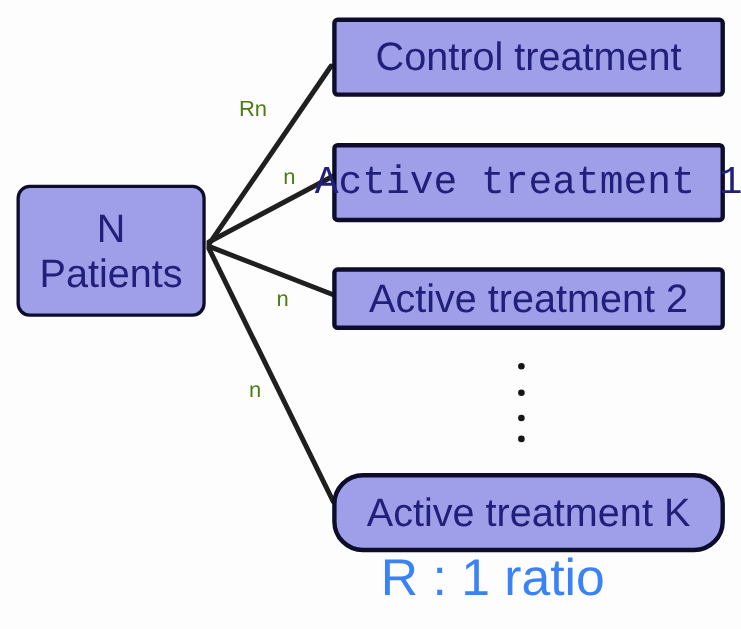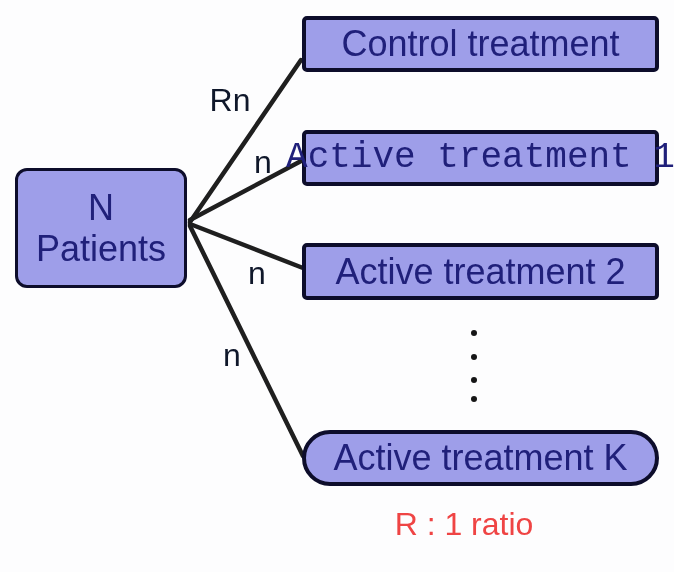--- a/index.html
+++ b/index.html
@@ -37,31 +37,31 @@
   .node.root{
     left:15px;top:168px;
     width:172px;height:120px;
     border-width:3px;
     border-radius:12px;
     flex-direction:column;
   }
   .node.branch{
     left:302px;
     width:357px;
-    height:56px;
+    height:72px;
   }
   .node.branch.b0{top:16px;}
   .node.branch.b1{top:130px;font-family:Liberation Mono, monospace;}
   .node.branch.b2{top:243px;height:57px;}
   .node.branch.b3{top:430px;border-radius:28px;}
   .edge-label{
     position:absolute;
     transform:translate(-50%,-50%);
-    font-size:32px;
-    color:#0f172a;
+    font-size:20px;
+    color:#4d7c0f;
   }
   .edge-label.e0{left:230px;top:100px;}
   .edge-label.e1{left:263px;top:162px;}
   .edge-label.e2{left:257px;top:273px;}
   .edge-label.e3{left:232px;top:355px;}
   .ellipsis{
     position:absolute;
     left:470px;top:330px;
     width:8px;height:76px;
   }
@@ -71,24 +71,24 @@
     width:6px;height:6px;
     border-radius:50%;
     background:#161616;
   }
   .ellipsis .dot:nth-child(1){top:0px;}
   .ellipsis .dot:nth-child(2){top:24px;}
   .ellipsis .dot:nth-child(3){top:47px;}
   .ellipsis .dot:nth-child(4){top:66px;}
   .caption{
     position:absolute;
-    left:464px;top:524px;
+    left:448px;top:524px;
     transform:translate(-50%,-50%);
-    font-size:32px;
-    color:#ef4444;
+    font-size:47px;
+    color:#3b82f6;
     white-space:nowrap;
   }
 </style>
 </head>
 <body>
 
 <div class="stage">
 
   <svg class="edges-svg" viewBox="0 0 674 572">
     <line x1="190" y1="222" x2="301" y2="60" stroke="#1f1f1f" stroke-width="4.5" stroke-linecap="round"></line>

